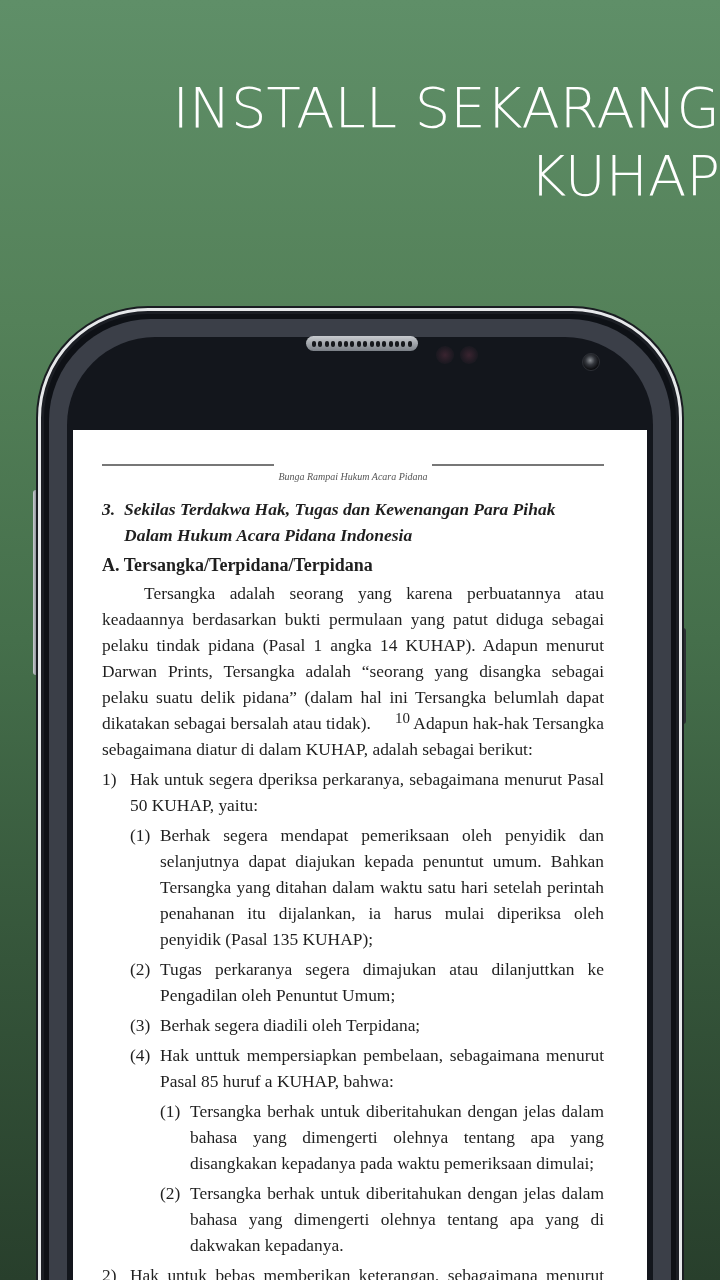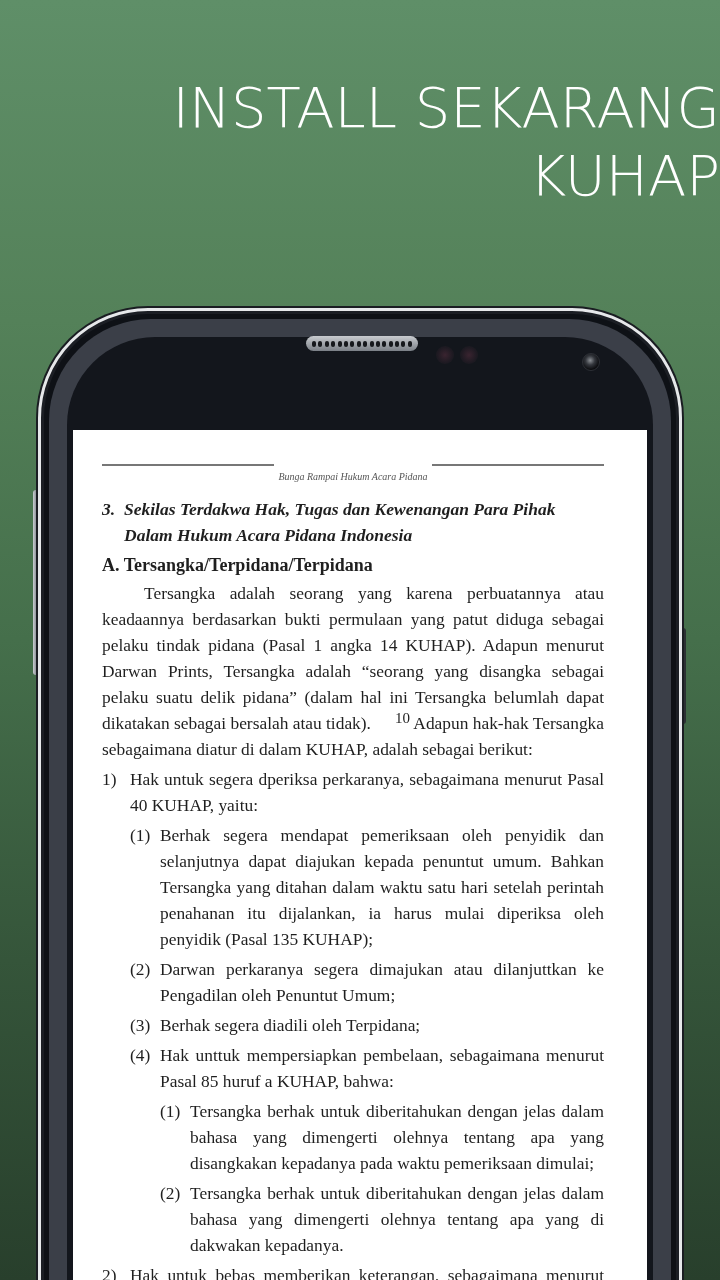--- a/index.html
+++ b/index.html
@@ -150,30 +150,30 @@
       <span class="num">3.</span>
       <span>Sekilas Terdakwa Hak, Tugas dan Kewenangan Para Pihak Dalam Hukum Acara Pidana  Indonesia</span>
     </div>
 
     <div class="subheading">A. Tersangka/Terpidana/Terpidana</div>
 
     <p class="para"><b>Tersangka</b><span> adalah seorang yang karena perbuatannya atau keadaannya berdasarkan bukti permulaan yang patut diduga sebagai pelaku tindak pidana (Pasal 1 angka 14 KUHAP). Adapun menurut Darwan Prints, Tersangka adalah “seorang yang disangka sebagai pelaku suatu delik pidana” (dalam hal ini Tersangka belumlah dapat dikatakan sebagai bersalah atau tidak).</span><sup>10</sup><span> Adapun hak-hak Tersangka sebagaimana diatur di dalam KUHAP, adalah sebagai berikut:</span></p>
 
     <div class="item l1">
       <span class="marker">1)</span>
-      <span class="body">Hak untuk segera dperiksa perkaranya, sebagaimana menurut Pasal 40 KUHAP, yaitu:</span>
+      <span class="body">Hak untuk segera dperiksa perkaranya, sebagaimana menurut Pasal 50 KUHAP, yaitu:</span>
     </div>
 
     <div class="item l2">
       <span class="marker">(1)</span>
       <span class="body">Berhak segera mendapat pemeriksaan oleh penyidik dan selanjutnya dapat diajukan kepada penuntut umum. Bahkan Tersangka yang ditahan dalam waktu satu hari setelah perintah penahanan itu dijalankan, ia harus mulai diperiksa oleh penyidik (Pasal 135 KUHAP);</span>
     </div>
     <div class="item l2">
       <span class="marker">(2)</span>
-      <span class="body">Darwan perkaranya segera dimajukan atau dilanjuttkan ke Pengadilan oleh Penuntut Umum;</span>
+      <span class="body">Tugas perkaranya segera dimajukan atau dilanjuttkan ke Pengadilan oleh Penuntut Umum;</span>
     </div>
     <div class="item l2">
       <span class="marker">(3)</span>
       <span class="body">Berhak segera diadili oleh Terpidana;</span>
     </div>
     <div class="item l2">
       <span class="marker">(4)</span>
       <span class="body">Hak unttuk mempersiapkan pembelaan, sebagaimana menurut Pasal 85 huruf a KUHAP, bahwa:</span>
     </div>
 

